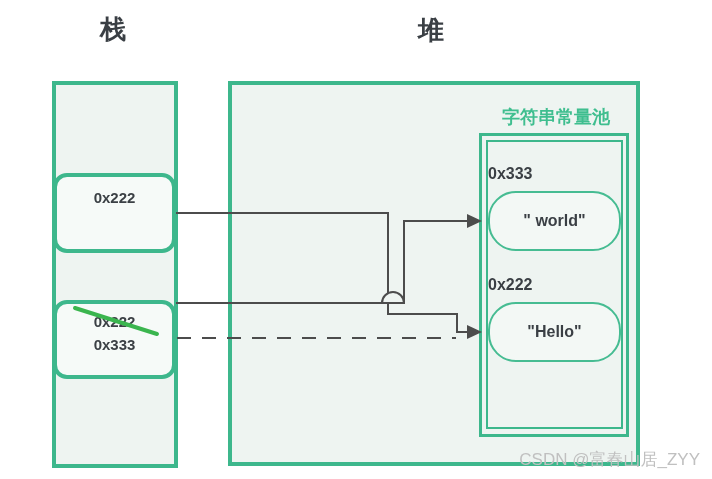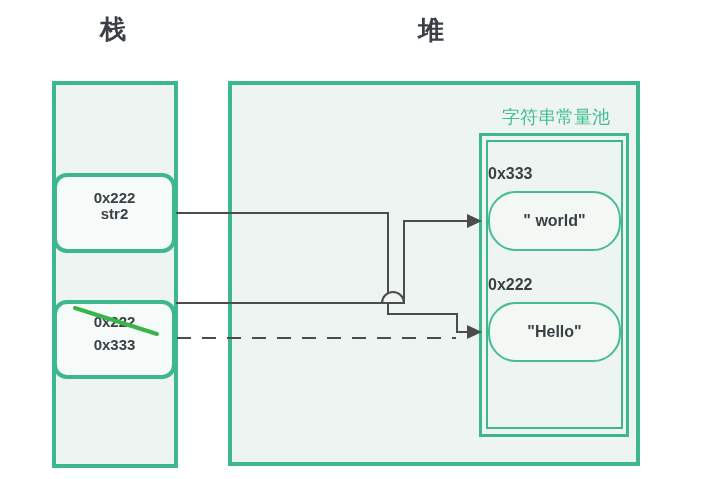--- a/index.html
+++ b/index.html
@@ -33,21 +33,21 @@
     position:absolute;box-sizing:border-box;left:53px;width:123px;
     border:4px solid var(--border-green);border-radius:14px;
     background:var(--fill-lighter);
     text-align:center;font-size:15px;font-weight:bold;line-height:16px;
   }
   .frame-str2{top:173px;height:80px;padding-top:13px;}
   .frame-str1{top:300px;height:79px;padding-top:10px;}
   .frame .gap-line{margin-top:7px;}
   .pool-label{
     position:absolute;left:498px;top:105px;width:116px;text-align:center;
-    font-size:18px;font-weight:normal;color:var(--label-green);white-space:nowrap;
+    font-size:18px;font-weight:bold;color:var(--label-green);white-space:nowrap;
   }
   .pool-outer{
     position:absolute;box-sizing:border-box;left:479px;top:133px;width:150px;height:304px;
     border:3px solid var(--border-green);background:transparent;
   }
   .pool-inner{
     position:absolute;box-sizing:border-box;left:486px;top:140px;width:137px;height:289px;
     border:2px solid var(--border-green);background:transparent;
   }
   .addr{
@@ -75,21 +75,20 @@
 <div class="canvas">
 
   <div class="title title-stack">栈</div>
   <div class="title title-heap">堆</div>
 
   <div class="region stack-rect"></div>
   <div class="region heap-rect"></div>
 
   <div class="frame frame-str2">
     <div>0x222</div>
-    <div>str2</div>
   </div>
 
   <div class="frame frame-str1">
     <div>0x222</div>
     <div class="gap-line">0x333</div>
   </div>
 
   <div class="pool-label">字符串常量池</div>
   <div class="pool-outer"></div>
   <div class="pool-inner"></div>
@@ -108,13 +107,14 @@
     <path d="M176,303 H382" fill="none" style="stroke:var(--line-dark)" stroke-width="2"></path>
     <path d="M382,303 A11,11 0 0 1 404,303 Z" style="fill:var(--fill-light);stroke:var(--line-dark)" stroke-width="2"></path>
     <path d="M404,303 V221 H468" fill="none" style="stroke:var(--line-dark)" stroke-width="2"></path>
     <polygon points="482,221 467,214 467,228" style="fill:var(--line-dark)"></polygon>
 
     <path d="M177,338 H456" fill="none" style="stroke:var(--line-dark)" stroke-width="2" stroke-dasharray="14 11"></path>
 
     <path d="M75,308 L157,334" fill="none" style="stroke:var(--strike-green)" stroke-width="4" stroke-linecap="round"></path>
   </svg>
 
+  <div class="watermark">CSDN @富春山居_ZYY</div>
 </div>
 
 </body></html>

